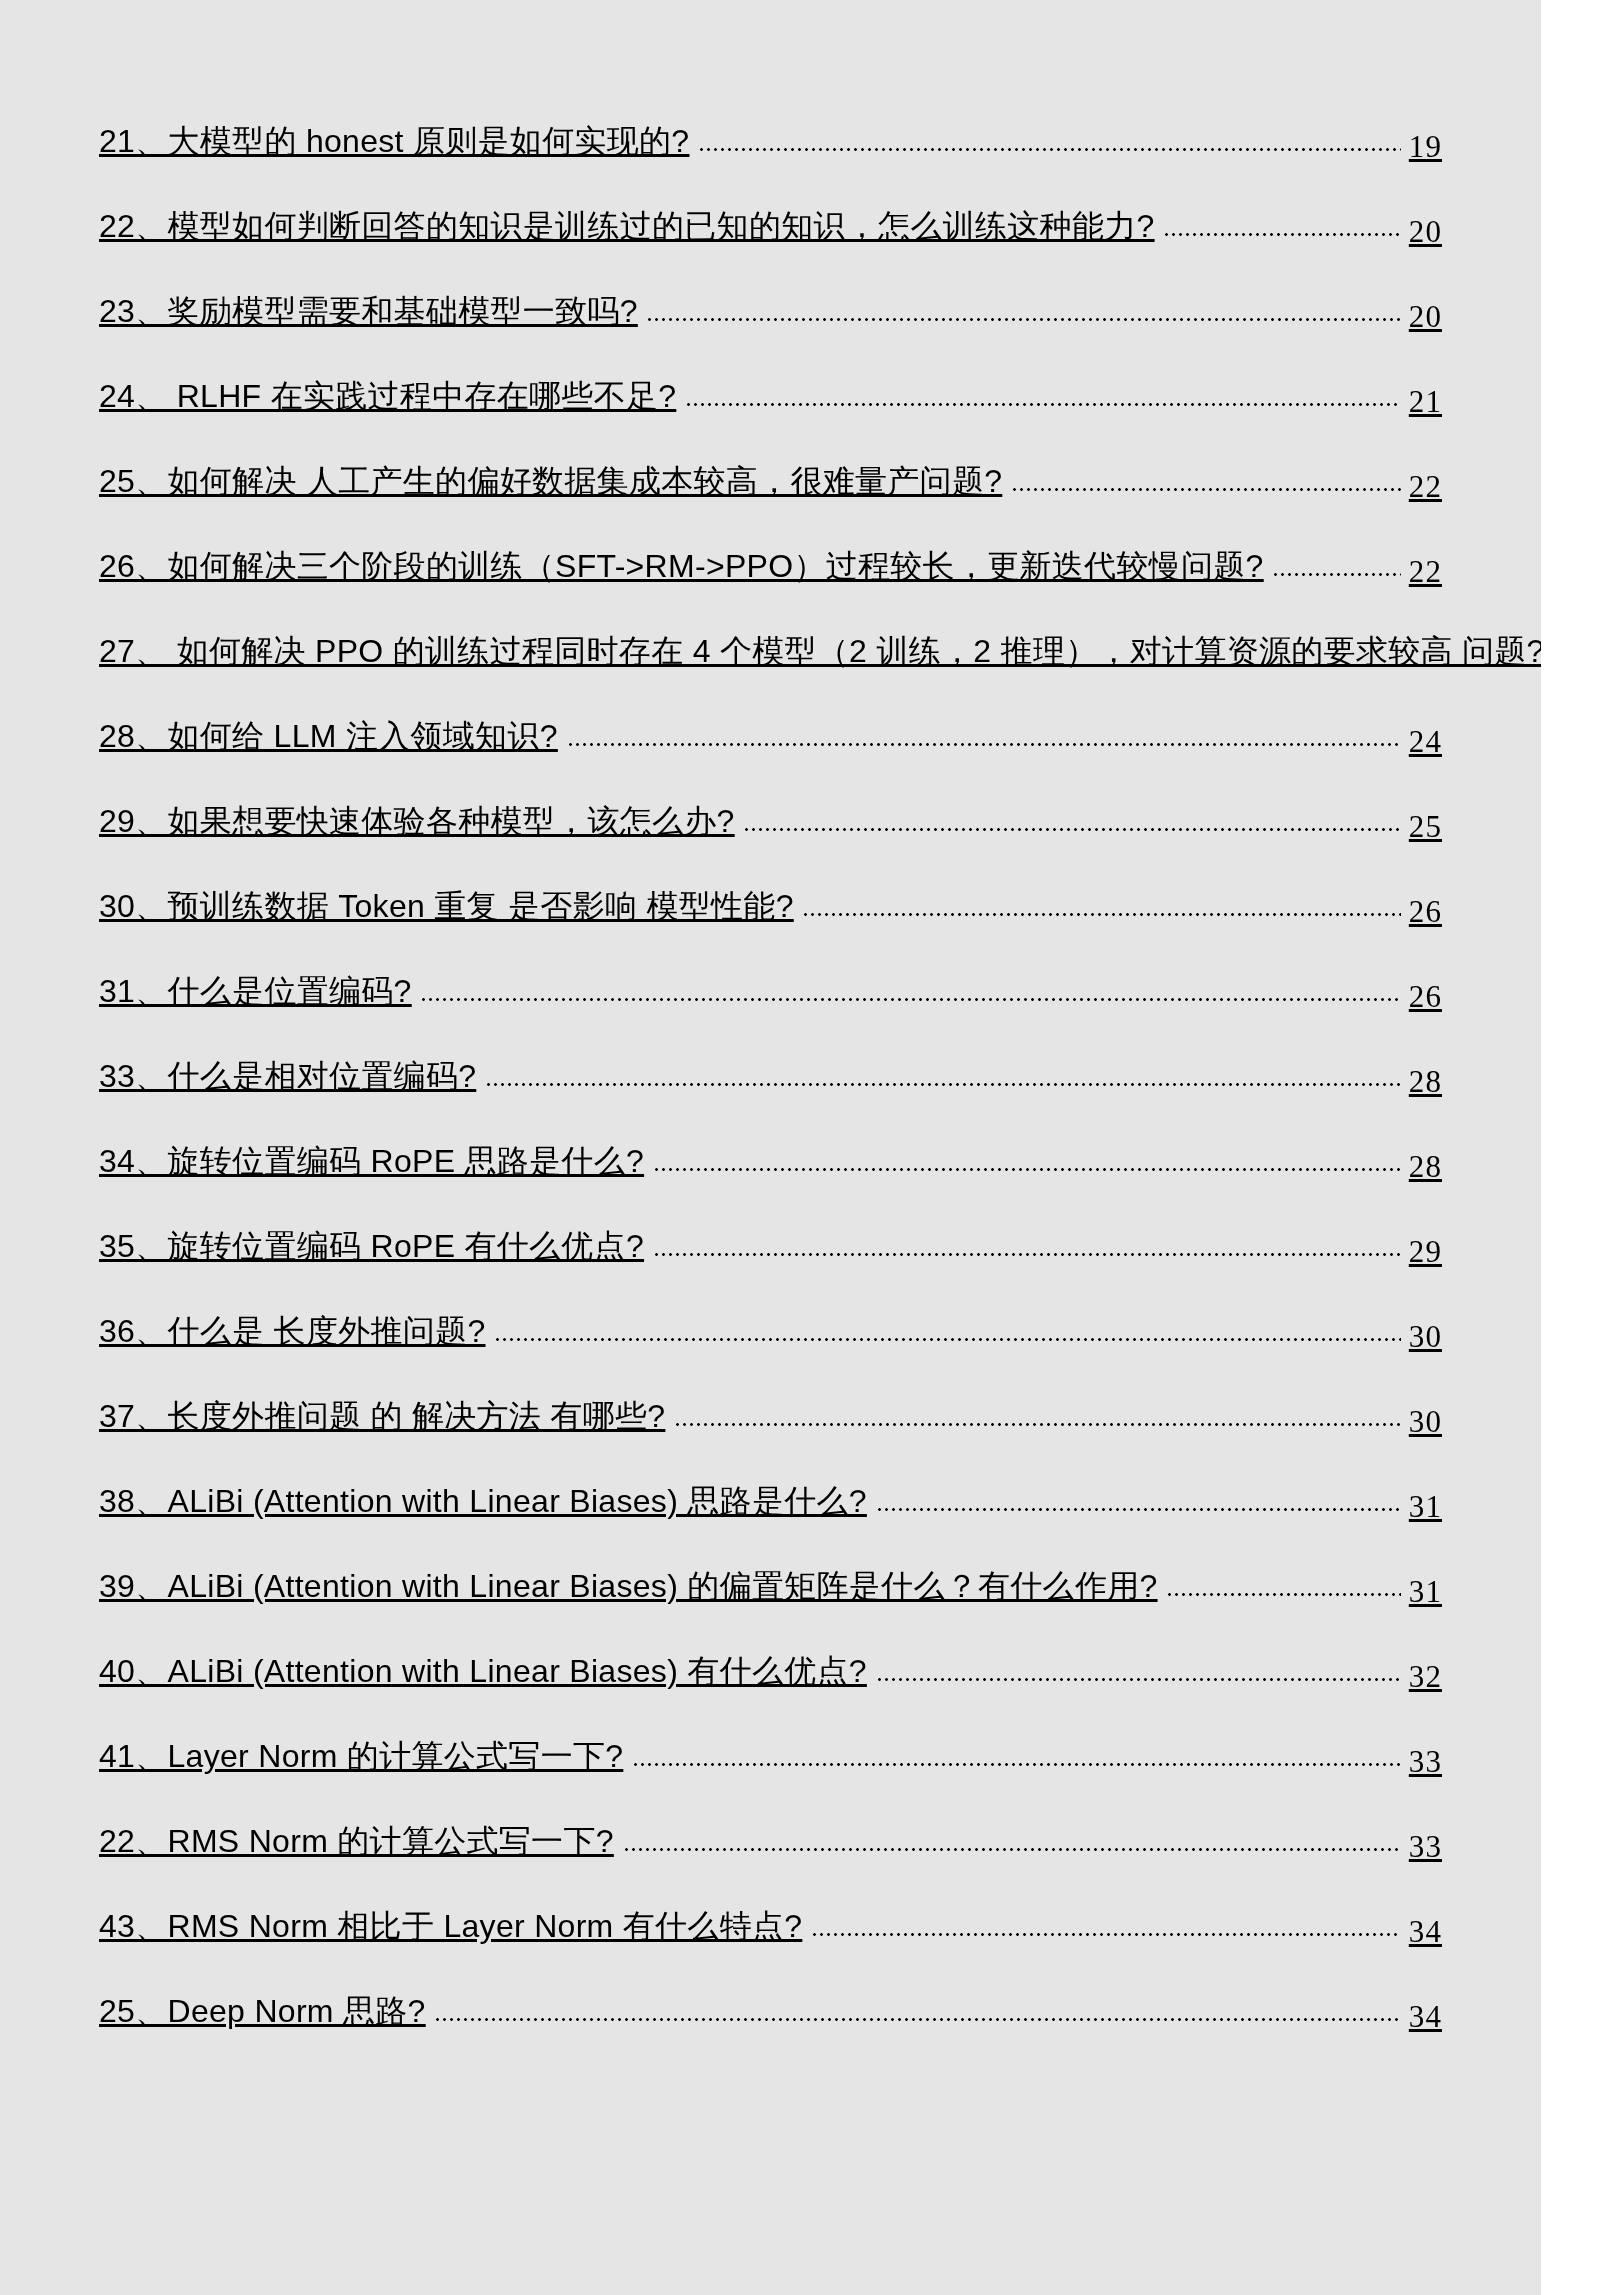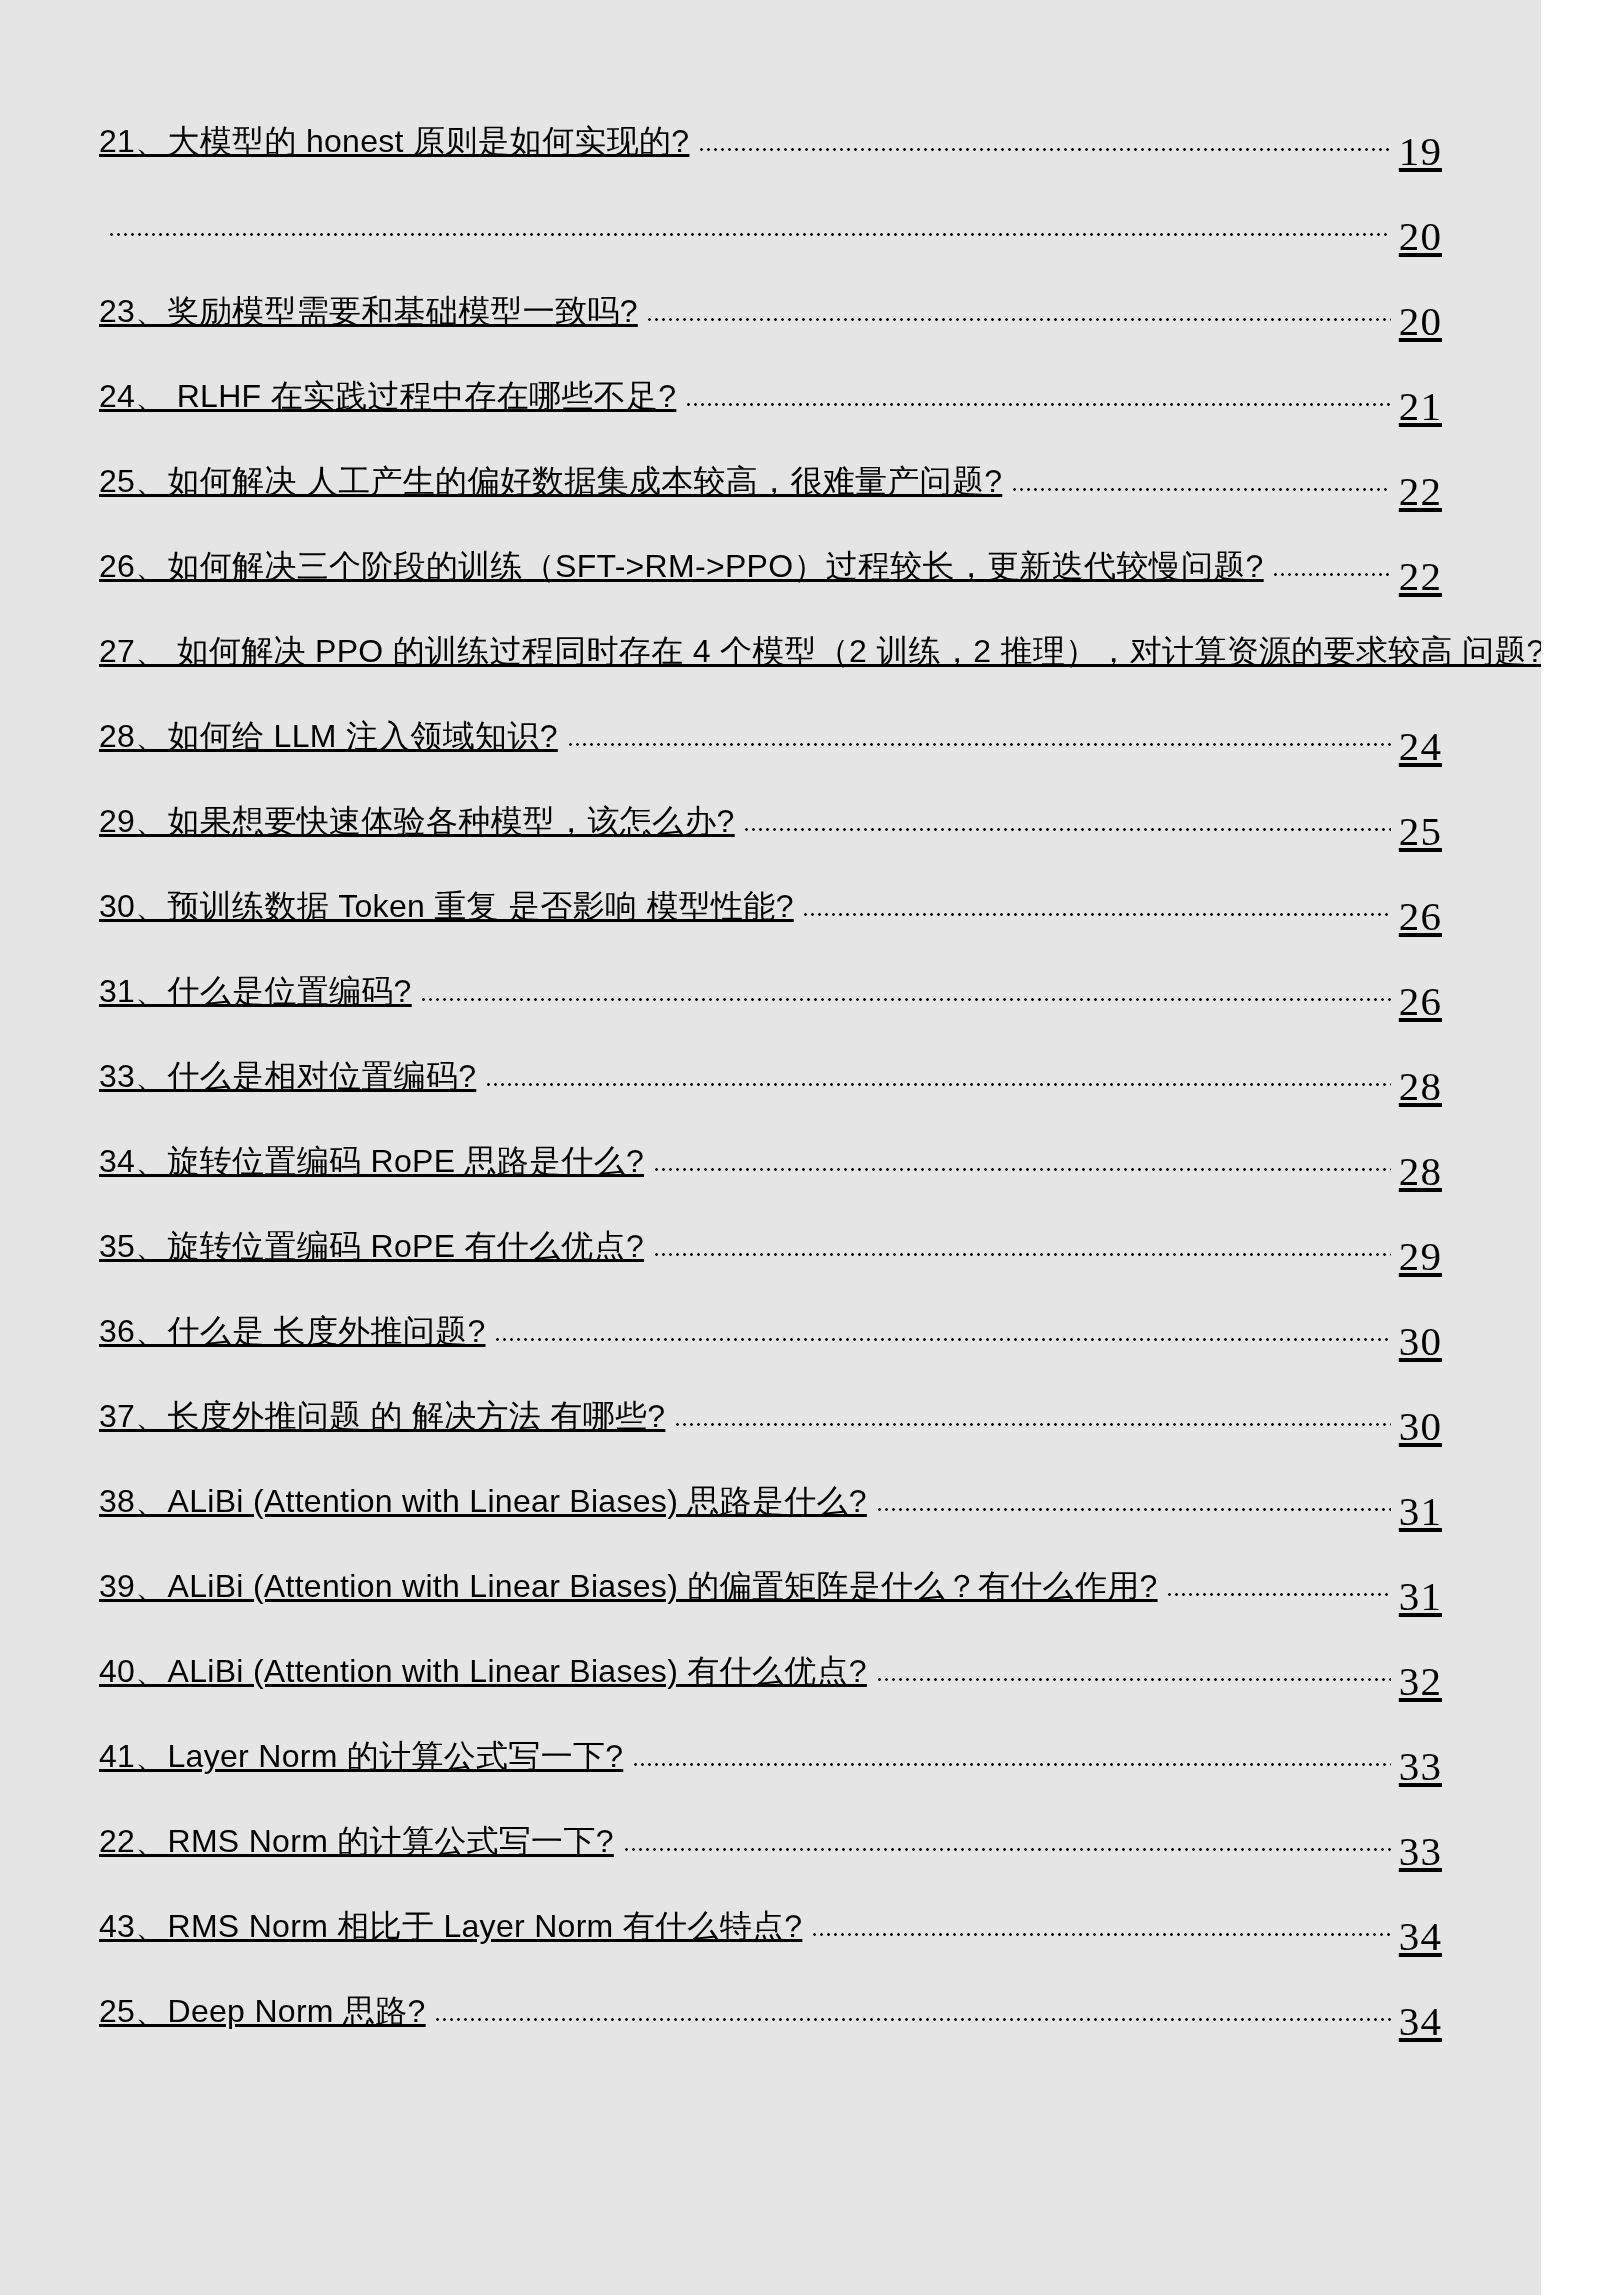--- a/index.html
+++ b/index.html
@@ -39,40 +39,41 @@
     min-width: 0;
     height: 3.3px;
     margin: 23px 7.6px 0 8.7px;
     background-image: radial-gradient(circle, #000000 1.3px, transparent 1.6px);
     background-size: 7px 3.3px;
     background-repeat: repeat-x;
     background-position: left center;
   }
   .toc-page {
     font-family: "Liberation Serif", "DejaVu Serif", serif;
-    font-size: 41px;
+    font-size: 31px;
     line-height: 1;
     padding-top: 6px;
     color: #000000;
     white-space: nowrap;
     letter-spacing: 1.1px;
   }
 </style>
 </head>
 <body>
 
 <div class="page">
   <main class="toc" id="toc-list">
   <div class="toc-row">
     <span class="toc-label">21、大模型的 honest 原则是如何实现的?</span>
     <span class="toc-leader"></span>
     <span class="toc-page">19</span>
   </div>
 
   <div class="toc-row">
+    <span class="toc-label">22、模型如何判断回答的知识是训练过的已知的知识，怎么训练这种能力?</span>
     <span class="toc-leader"></span>
     <span class="toc-page">20</span>
   </div>
 
   <div class="toc-row">
     <span class="toc-label">23、奖励模型需要和基础模型一致吗?</span>
     <span class="toc-leader"></span>
     <span class="toc-page">20</span>
   </div>
 

